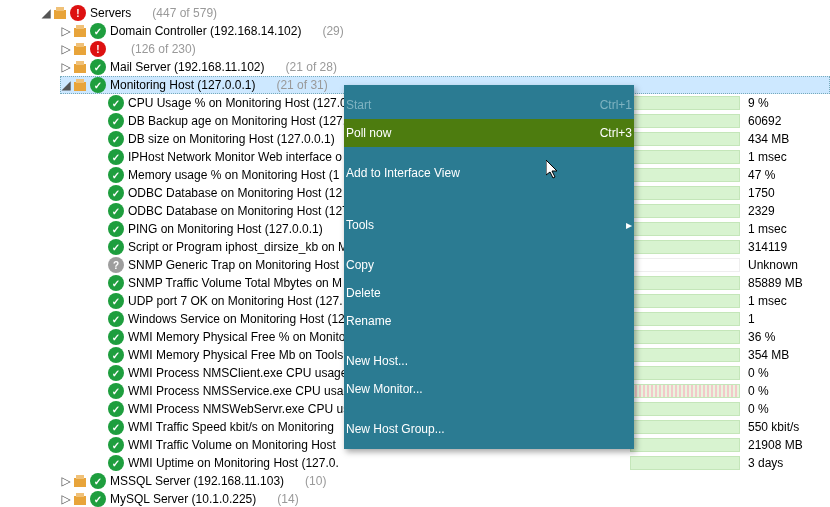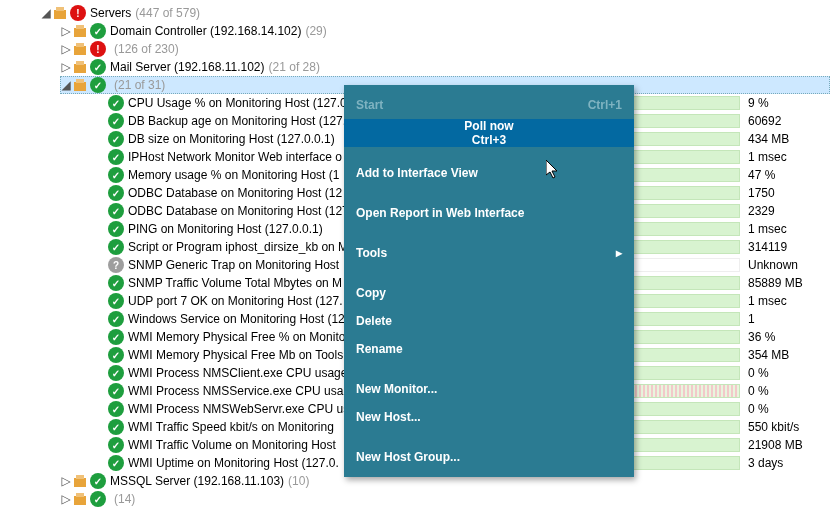--- a/index.html
+++ b/index.html
@@ -13,29 +13,29 @@
   .row > * { position: relative; z-index:1; }
   .indent { display:inline-block; }
   .arrow { width:12px; display:inline-block; text-align:center; color:#555; cursor:pointer; user-select:none; }
   .arrow.none { color:transparent; }
   .cube { width:16px; height:16px; margin-right:2px; display:inline-flex; align-items:center; justify-content:center; }
   .status { width:16px; height:16px; border-radius:50%; display:inline-flex; align-items:center; justify-content:center; color:#fff; font-size:10px; font-weight:bold; margin-right:4px; flex:none; }
   .status.green { background:#1e9e3e; }
   .status.red { background:#d11; }
   .status.gray { background:#9e9e9e; }
   .label { color:#000;text-align:right; }
-  .count { color:#999; margin-left:4px; }
+  .count { color:#999; margin-left:21px; }
   .spark { position:absolute; left:630px; width:110px; height:14px; background:#d8f3d0; border:1px solid #c4e6b9; }
   .spark.empty { background:#fff; border:1px solid #eee; }
   .spark.pink { background: repeating-linear-gradient(90deg,#f2c9c9 0 2px,#e9f5dd 2px 4px); }
   .val { position:absolute; left:748px; color:#000; }
   .ctx { position:absolute; left:344px; top:85px; width:290px; background:#2b7b92; color:#fff; box-shadow:2px 3px 6px rgba(0,0,0,.35); padding:6px 0; z-index:50; }
-  .ctx-item { display:flex; align-items:center; justify-content:space-between; height:28px; padding:0 12px; cursor:default;font-weight:bold; }
+  .ctx-item { display:flex; align-items:center; justify-content:space-between; height:28px; padding:0 2px; cursor:default; }
   .ctx-item.disabled { color:#7fb3c1; }
-  .ctx-item.hover { background:#0369a1;flex-direction:column; }
+  .ctx-item.hover { background:#4d7c0f; }
   .ctx-sep { height:12px; }
   .ctx-shortcut { color:inherit; }
   .cursor { position:absolute; left:546px; top:160px; z-index:60; pointer-events:none; }
   svg { display:block; }
 </style>
 </head>
 <body>
 
 <div class="tree">
 
@@ -95,20 +95,21 @@
       <div class="row selected-row">
         <span class="indent" style="width:60px"></span>
         <span class="arrow">◢</span>
         <span class="cube">
           <svg width="16" height="16">
             <rect x="2" y="5" width="12" height="9" fill="#e8a43a"></rect>
             <rect x="4" y="2" width="8" height="4" fill="#f0c178"></rect>
           </svg>
         </span>
         <span class="status green">✓</span>
+        <span class="label">Monitoring Host (127.0.0.1)</span>
         <span class="count">(21 of 31)</span>
       </div>
       <div class="row">
         <span class="indent" style="width:96px"></span>
         <span class="arrow none">·</span>
         <span class="status green">✓</span>
         <span class="label">CPU Usage % on Monitoring Host (127.0</span>
         <span class="spark"></span>
         <span class="val">9 %</span>
       </div>
@@ -288,20 +289,21 @@
       <div class="row">
         <span class="indent" style="width:60px"></span>
         <span class="arrow">▷</span>
         <span class="cube">
           <svg width="16" height="16">
             <rect x="2" y="5" width="12" height="9" fill="#e8a43a"></rect>
             <rect x="4" y="2" width="8" height="4" fill="#f0c178"></rect>
           </svg>
         </span>
         <span class="status green">✓</span>
+        <span class="label">MySQL Server (10.1.0.225)</span>
         <span class="count">(14)</span>
       </div>
     </div>
 
 </div>
 
 <div class="ctx" id="ctx">
     <div class="ctx-item disabled">
       <span>Start</span>
       <span class="ctx-shortcut">Ctrl+1</span>
@@ -309,49 +311,45 @@
     <div class="ctx-item hover">
       <span>Poll now</span>
       <span class="ctx-shortcut">Ctrl+3</span>
     </div>
     <div class="ctx-sep"></div>
     <div class="ctx-item">
       <span>Add to Interface View</span>
       <span></span>
     </div>
     <div class="ctx-sep"></div>
-    <div class="ctx-item">
-      <span>Open Report in Web Interface</span>
-      <span></span>
-    </div>
     <div class="ctx-sep"></div>
     <div class="ctx-item">
       <span>Tools</span>
       <span>▸</span>
     </div>
     <div class="ctx-sep"></div>
     <div class="ctx-item">
       <span>Copy</span>
       <span></span>
     </div>
     <div class="ctx-item">
       <span>Delete</span>
       <span></span>
     </div>
     <div class="ctx-item">
       <span>Rename</span>
       <span></span>
     </div>
     <div class="ctx-sep"></div>
     <div class="ctx-item">
+      <span>New Host...</span>
+      <span></span>
+    </div>
+    <div class="ctx-item">
       <span>New Monitor...</span>
-      <span></span>
-    </div>
-    <div class="ctx-item">
-      <span>New Host...</span>
       <span></span>
     </div>
     <div class="ctx-sep"></div>
     <div class="ctx-item">
       <span>New Host Group...</span>
       <span></span>
     </div>
   </div>
 
 <div class="cursor">

